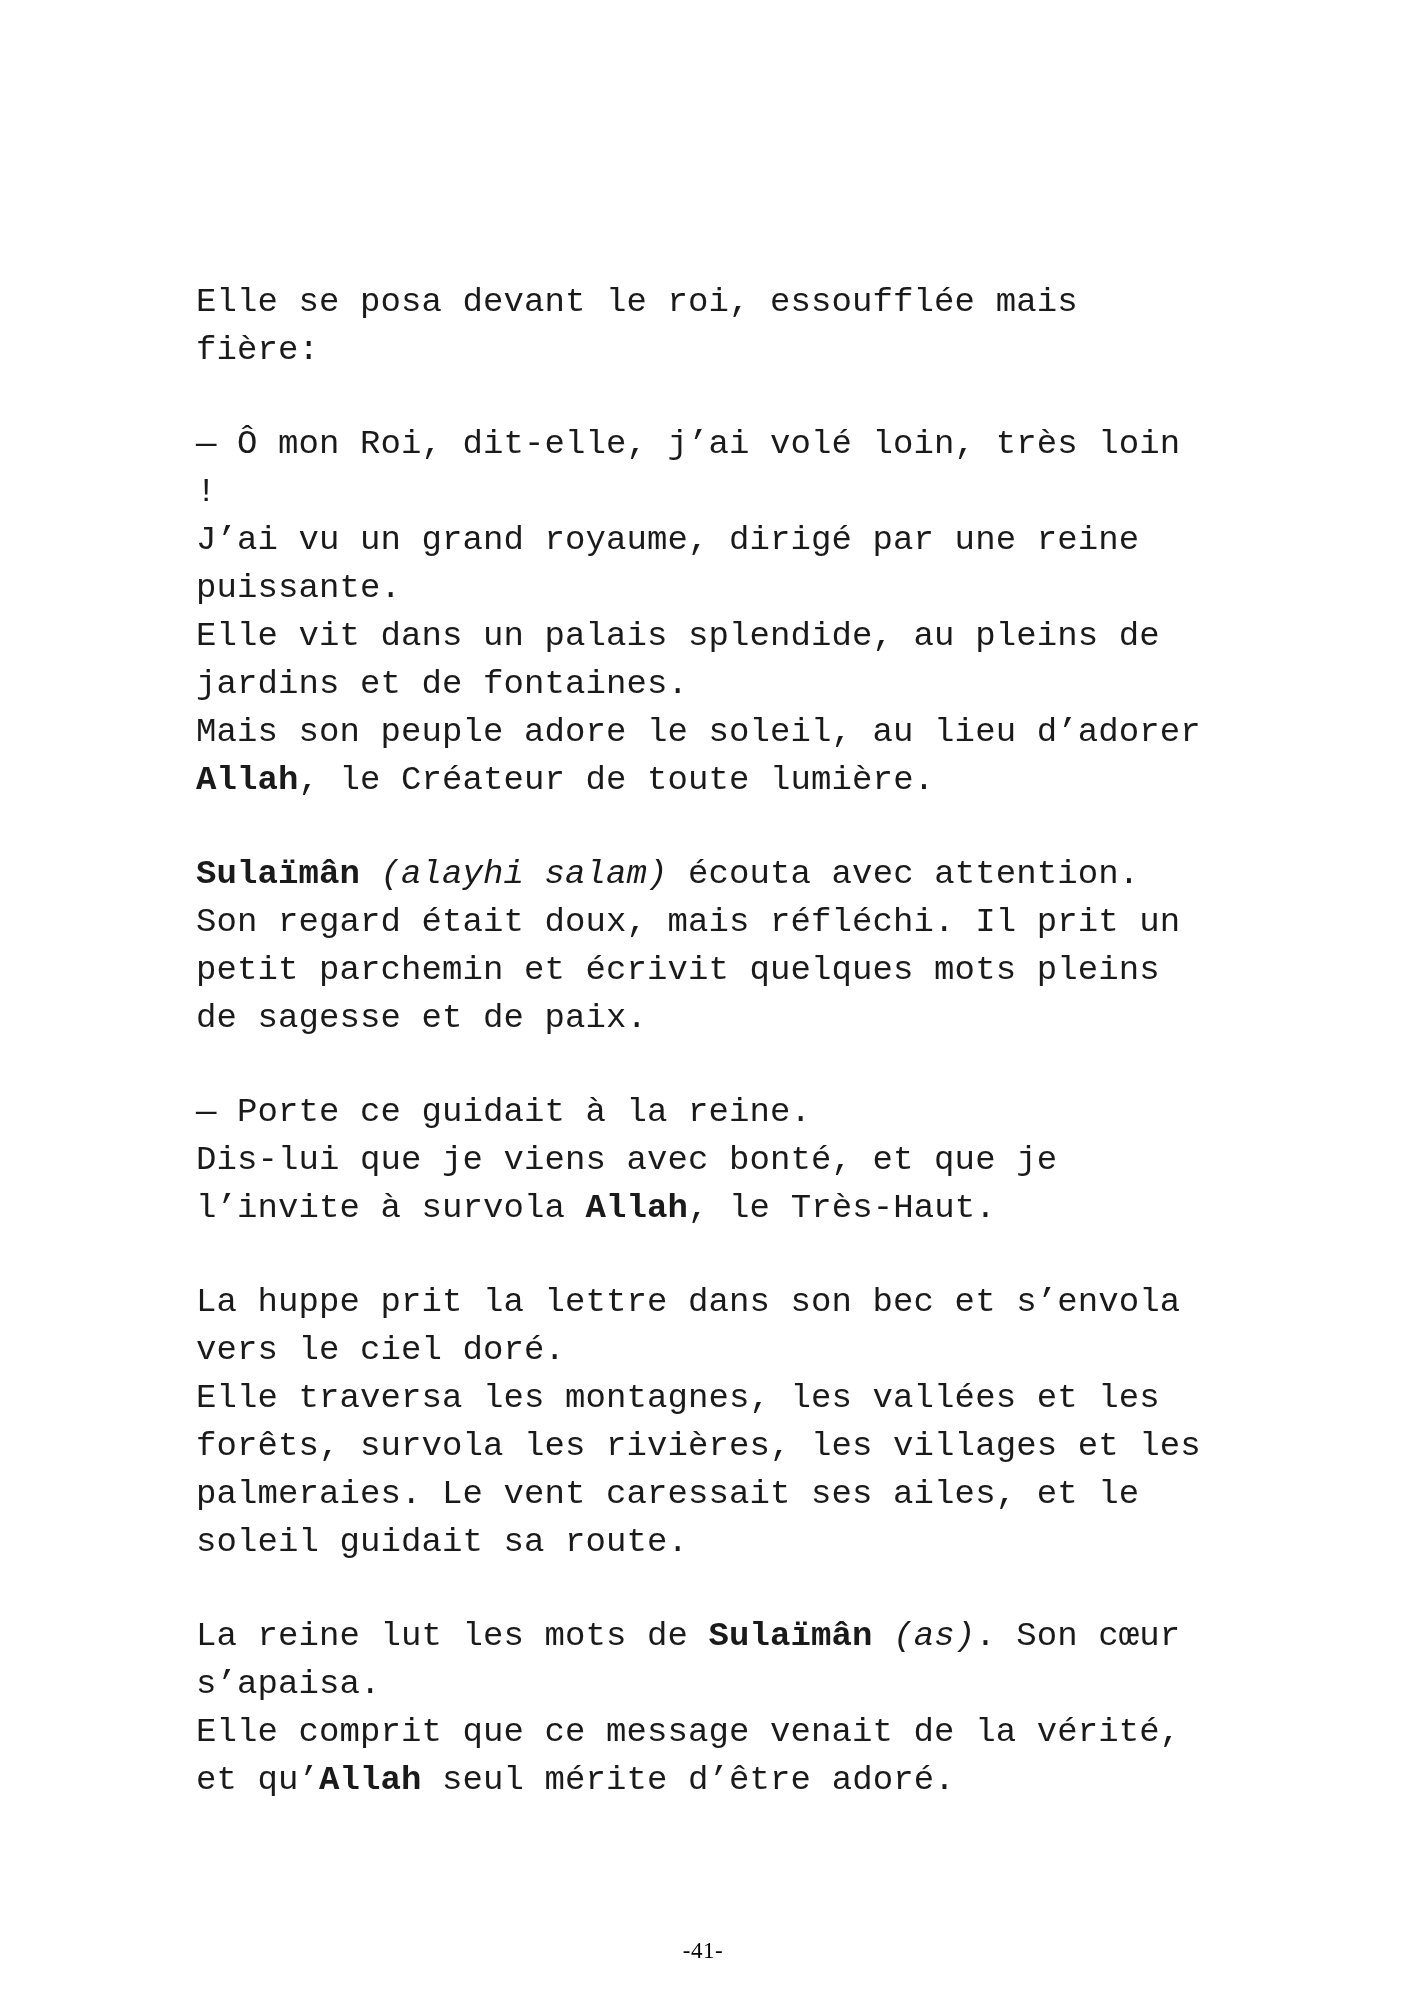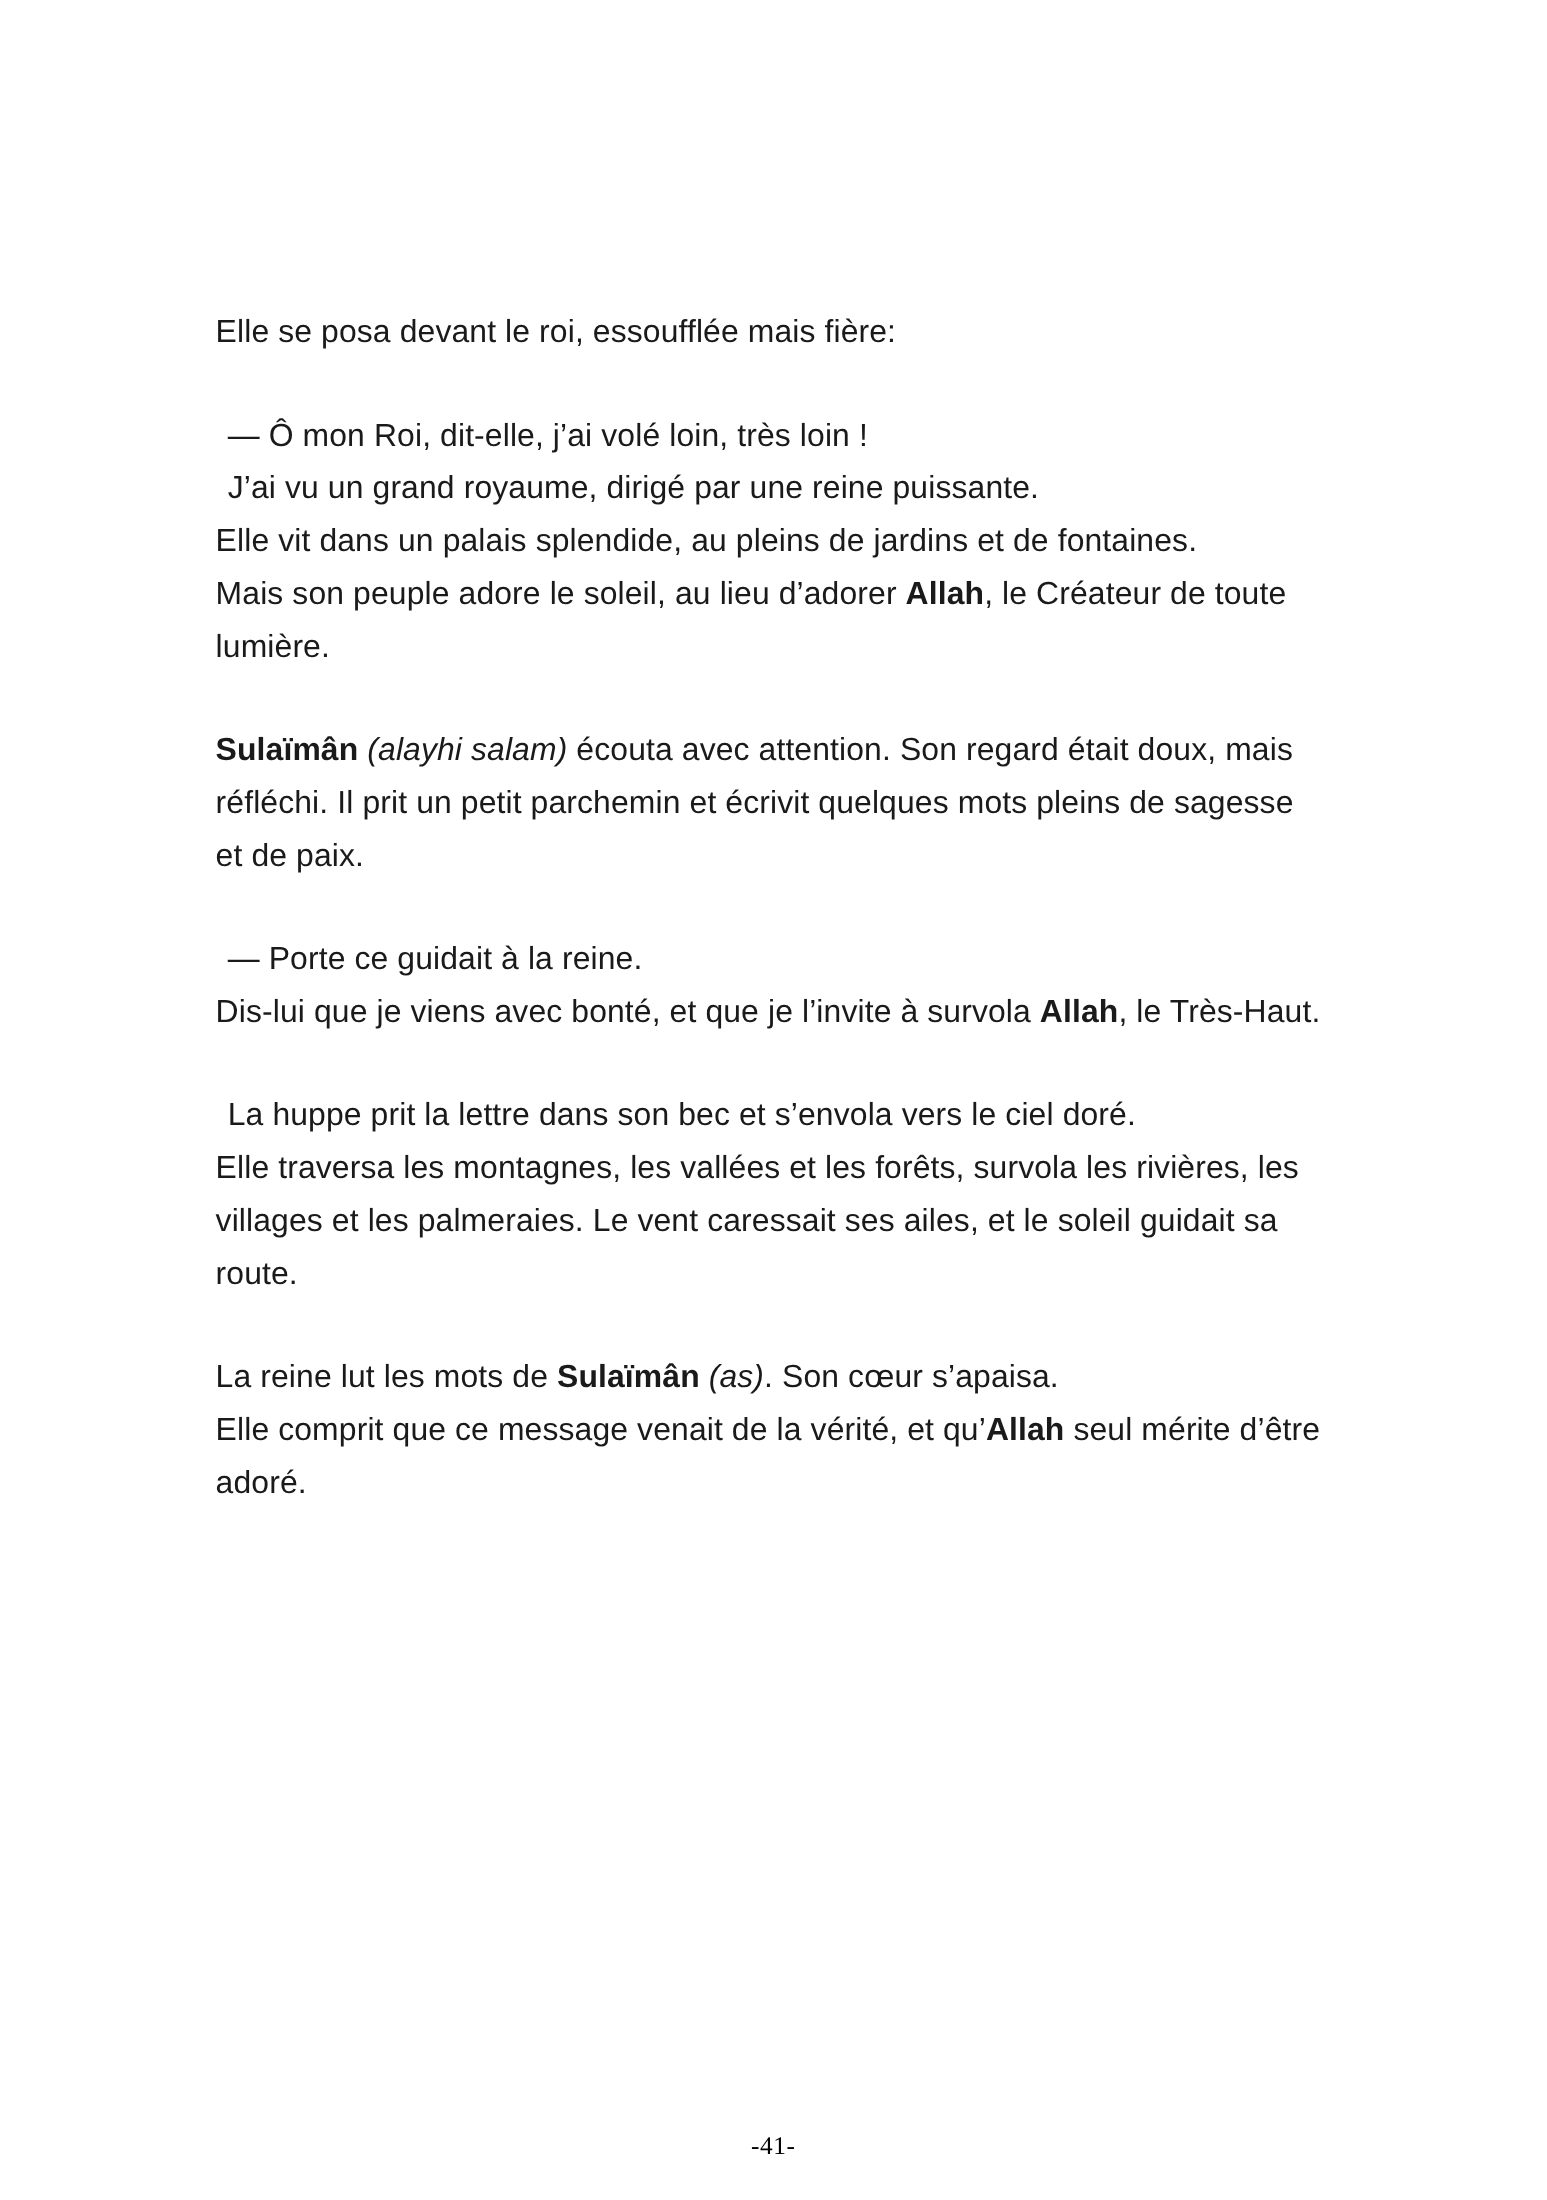--- a/index.html
+++ b/index.html
@@ -15,35 +15,34 @@
     box-sizing: border-box;
     overflow: hidden;
   }
   .content {
     position: absolute;
     left: 196px;
     top: 278px;
     width: 1010px;
   }
   .para {
-    font-family: Liberation Sans, sans-serif;
-    font-size: 29px;
+    font-family: Liberation Mono, monospace;
+    font-size: 34px;
     line-height: 48px;
     color: #1a1a1a;
     margin: 0 0 46px 0;
     letter-spacing: 0.1px;
     font-stretch: condensed;
     text-rendering: optimizeLegibility;
   }
   .para:last-of-type {
     margin-bottom: 0;
   }
   .para .ln {
     display: block;
-    margin-left: 11px;
   }
   .para .flow {
     display: inline;
   }
   b.strong {
     font-weight: bold;
   }
   i.em {
     font-style: italic;
   }

